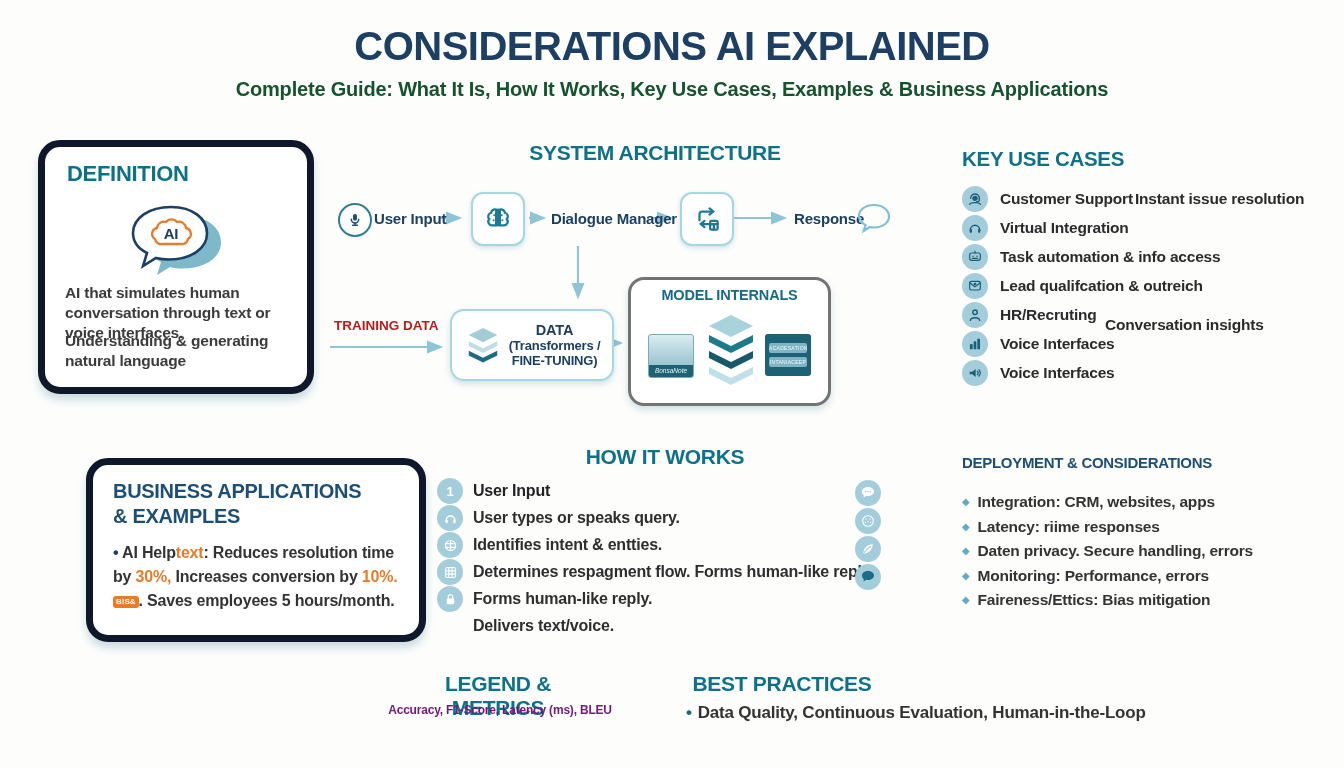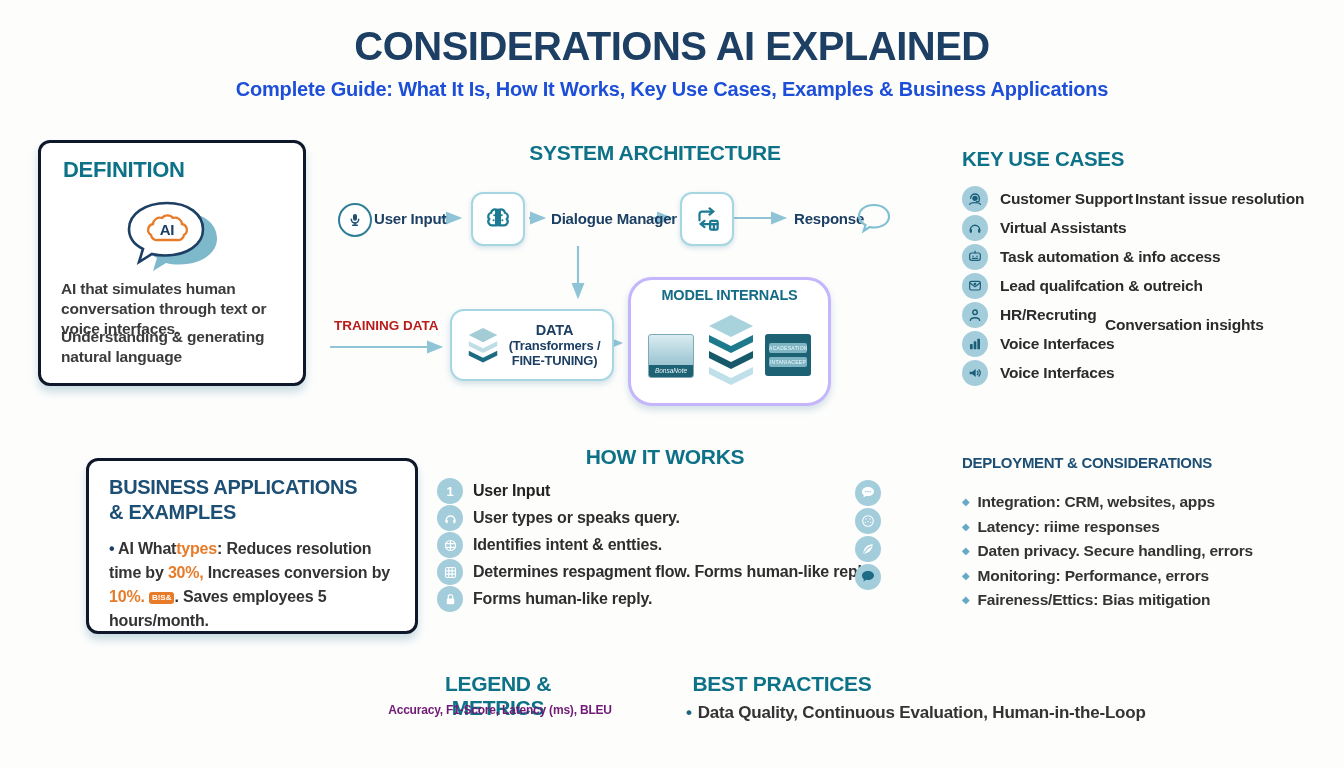--- a/index.html
+++ b/index.html
@@ -5,36 +5,36 @@
   html,body{margin:0;padding:0;}
   body{
     width:1344px;height:768px;position:relative;overflow:hidden;
     background:#fdfdfc;color:#2e2e2e;
     font-family:"Liberation Sans", sans-serif;
     letter-spacing:-0.2px;
   }
   .abs{position:absolute;}
   
   .title{top:24px;left:0;width:100%;text-align:center;font-size:40px;font-weight:800;color:#1c3f63;letter-spacing:-0.5px;}
-  .subtitle{top:78px;left:0;width:100%;text-align:center;font-size:20px;font-weight:700;color:#1d4ed8;}
+  .subtitle{top:78px;left:0;width:100%;text-align:center;font-size:20px;font-weight:700;color:#14532d;}
   .h-teal{color:#0d7288;font-weight:800;letter-spacing:-0.3px;}
   .h-navy{color:#1d4e74;font-weight:800;letter-spacing:-0.3px;}
   
-  .card{background:#fff;border:3px solid #0f172a;border-radius:12px;box-shadow:0 6px 9px rgba(110,160,180,.35);}
+  .card{background:#fff;border:7px solid #0f172a;border-radius:22px;box-shadow:0 6px 9px rgba(110,160,180,.35);}
   #definition-card{left:38px;top:140px;width:262px;height:240px;}
   #business-card{left:38px;top:458px;width:326px;height:170px;margin-left:48px;}
   
   .archbox{position:absolute;width:50px;height:50px;background:#fff;border:2.5px solid #a5d6e2;border-radius:12px;
     display:flex;align-items:center;justify-content:center;color:#1d7a94;box-shadow:0 2px 5px rgba(110,160,180,.3);}
   .flowlabel{position:absolute;font-size:15px;font-weight:700;color:#1c3f63;white-space:nowrap;}
   #model-box{left:450px;top:309px;width:160px;height:68px;background:#fff;border:2.5px solid #a5d6e2;border-radius:14px;
     display:flex;align-items:center;justify-content:center;gap:7px;box-shadow:0 3px 6px rgba(110,160,180,.3);}
   .model-text{font-size:13px;line-height:15px;font-weight:700;color:#1c3f63;text-align:center;}
   .model-text .m1{font-size:14.5px;}
-  #internals-box{left:628px;top:277px;width:197px;height:123px;background:#fff;border:3px solid #c4b5fd;border-radius:24px;box-shadow:0 4px 7px rgba(110,160,180,.3);}
+  #internals-box{left:628px;top:277px;width:197px;height:123px;background:#fff;border:3px solid #737373;border-radius:16px;box-shadow:0 4px 7px rgba(110,160,180,.3);}
   #internals-title{position:absolute;top:7px;left:0;width:100%;text-align:center;font-size:14.5px;font-weight:800;color:#156a85;letter-spacing:-0.2px;}
   #int-in-box{position:absolute;left:17px;top:54px;width:44px;height:42px;border-radius:3px;overflow:hidden;
     background:linear-gradient(#d9ecf1 0%,#a9cdd8 55%,#9cc6d2 70%);border:1px solid #7fa9b6;}
   #int-in-band{position:absolute;left:0;bottom:0;width:100%;height:12px;background:#1d6175;color:#e8f5f8;
     font-size:6.5px;font-style:italic;text-align:center;line-height:12px;letter-spacing:0;}
   #int-out-box{position:absolute;left:134px;top:54px;width:46px;height:42px;border-radius:3px;background:#1d6175;
     display:flex;flex-direction:column;justify-content:center;gap:4px;padding:0 4px;box-sizing:border-box;}
   .int-out-row{height:10px;background:#7fb4c3;border-radius:2px;color:#eefbff;font-size:5px;line-height:10px;text-align:center;
     letter-spacing:.3px;overflow:hidden;}
   
@@ -221,21 +221,21 @@
   </div>
 
   <div class="uc-row">
     <span class="chip dark">
       <svg width="16" height="16" viewBox="0 0 24 24" fill="none" stroke="currentColor" stroke-width="2.2" stroke-linecap="round">
         <path d="M5 15a7 7 0 0 1 14 0"></path>
         <rect x="4" y="13.5" width="3.5" height="6" rx="1.7" fill="currentColor" stroke="none"></rect>
         <rect x="16.5" y="13.5" width="3.5" height="6" rx="1.7" fill="currentColor" stroke="none"></rect>
       </svg>
     </span>
-    <span class="uc-label">Virtual Assistants</span>
+    <span class="uc-label">Virtual Integration</span>
   </div>
 
   <div class="uc-row">
     <span class="chip dark">
       <svg width="16" height="16" viewBox="0 0 24 24" fill="none" stroke="currentColor" stroke-width="1.8" stroke-linecap="round">
         <rect x="4" y="6" width="16" height="11" rx="3"></rect>
         <circle cx="9" cy="11" r="1.1" fill="currentColor" stroke="none"></circle>
         <circle cx="15" cy="11" r="1.1" fill="currentColor" stroke="none"></circle>
         <line x1="8" y1="14" x2="16" y2="14"></line>
           <line x1="12" y1="3" x2="12" y2="6"></line>
@@ -289,21 +289,21 @@
   </div>
 </div>
 
 <div class="abs card" id="business-card">
   <div class="h-navy" id="business-heading">
     <div>BUSINESS APPLICATIONS</div>
     <div>&amp; EXAMPLES</div>
   </div>
   <div id="business-bullet">
     <span class="bullet-dot">•</span>
-    <span>AI What</span><span class="seg-orange">types</span><span>: Reduces resolution time by </span><span class="seg-orange">30%,</span><span> Increases conversion by </span><span class="seg-orange">10%.</span>
+    <span>AI Help</span><span class="seg-orange">text</span><span>: Reduces resolution time by </span><span class="seg-orange">30%,</span><span> Increases conversion by </span><span class="seg-orange">10%.</span>
     <span class="badge">B!S&amp;</span><span>. Saves employees 5 hours/month.</span>
   </div>
 </div>
 
 <div class="abs h-teal" id="how-heading">HOW IT WORKS</div>
 <div class="abs" id="steps">
 
   <div class="step-row">
     <span class="chip white">
         <span class="num">1</span>
@@ -345,20 +345,24 @@
   <div class="step-row">
     <span class="chip white">
       <svg width="15" height="15" viewBox="0 0 24 24" fill="none" stroke="currentColor" stroke-width="2" stroke-linecap="round">
         <rect x="6" y="10.5" width="12" height="9" rx="2" fill="currentColor" stroke="none"></rect>
         <path d="M8.5 10.5V7.5a3.5 3.5 0 0 1 7 0v3"></path>
       </svg>
     </span>
     <span class="step-text">Forms human-like reply.</span>
   </div>
 
+  <div class="step-row">
+    <span class="step-spacer"></span>
+    <span class="step-text">Delivers text/voice.</span>
+  </div>
 </div>
 
 <div class="abs" id="side-icons">
   <span class="chip white">
     <svg width="16" height="16" viewBox="0 0 24 24" fill="currentColor">
       <path d="M12 3c5 0 9 2.8 9 6.8s-4 6.8-9 6.8c-1 0-2-.1-2.9-.3L5 19l1-3.3C4.2 14.4 3 12.3 3 9.8 3 5.8 7 3 12 3z"></path>
       <circle cx="8.5" cy="10" r="1.2" fill="#a4cddc"></circle>
         <circle cx="12" cy="10" r="1.2" fill="#a4cddc"></circle>
         <circle cx="15.5" cy="10" r="1.2" fill="#a4cddc"></circle>
     </svg>

